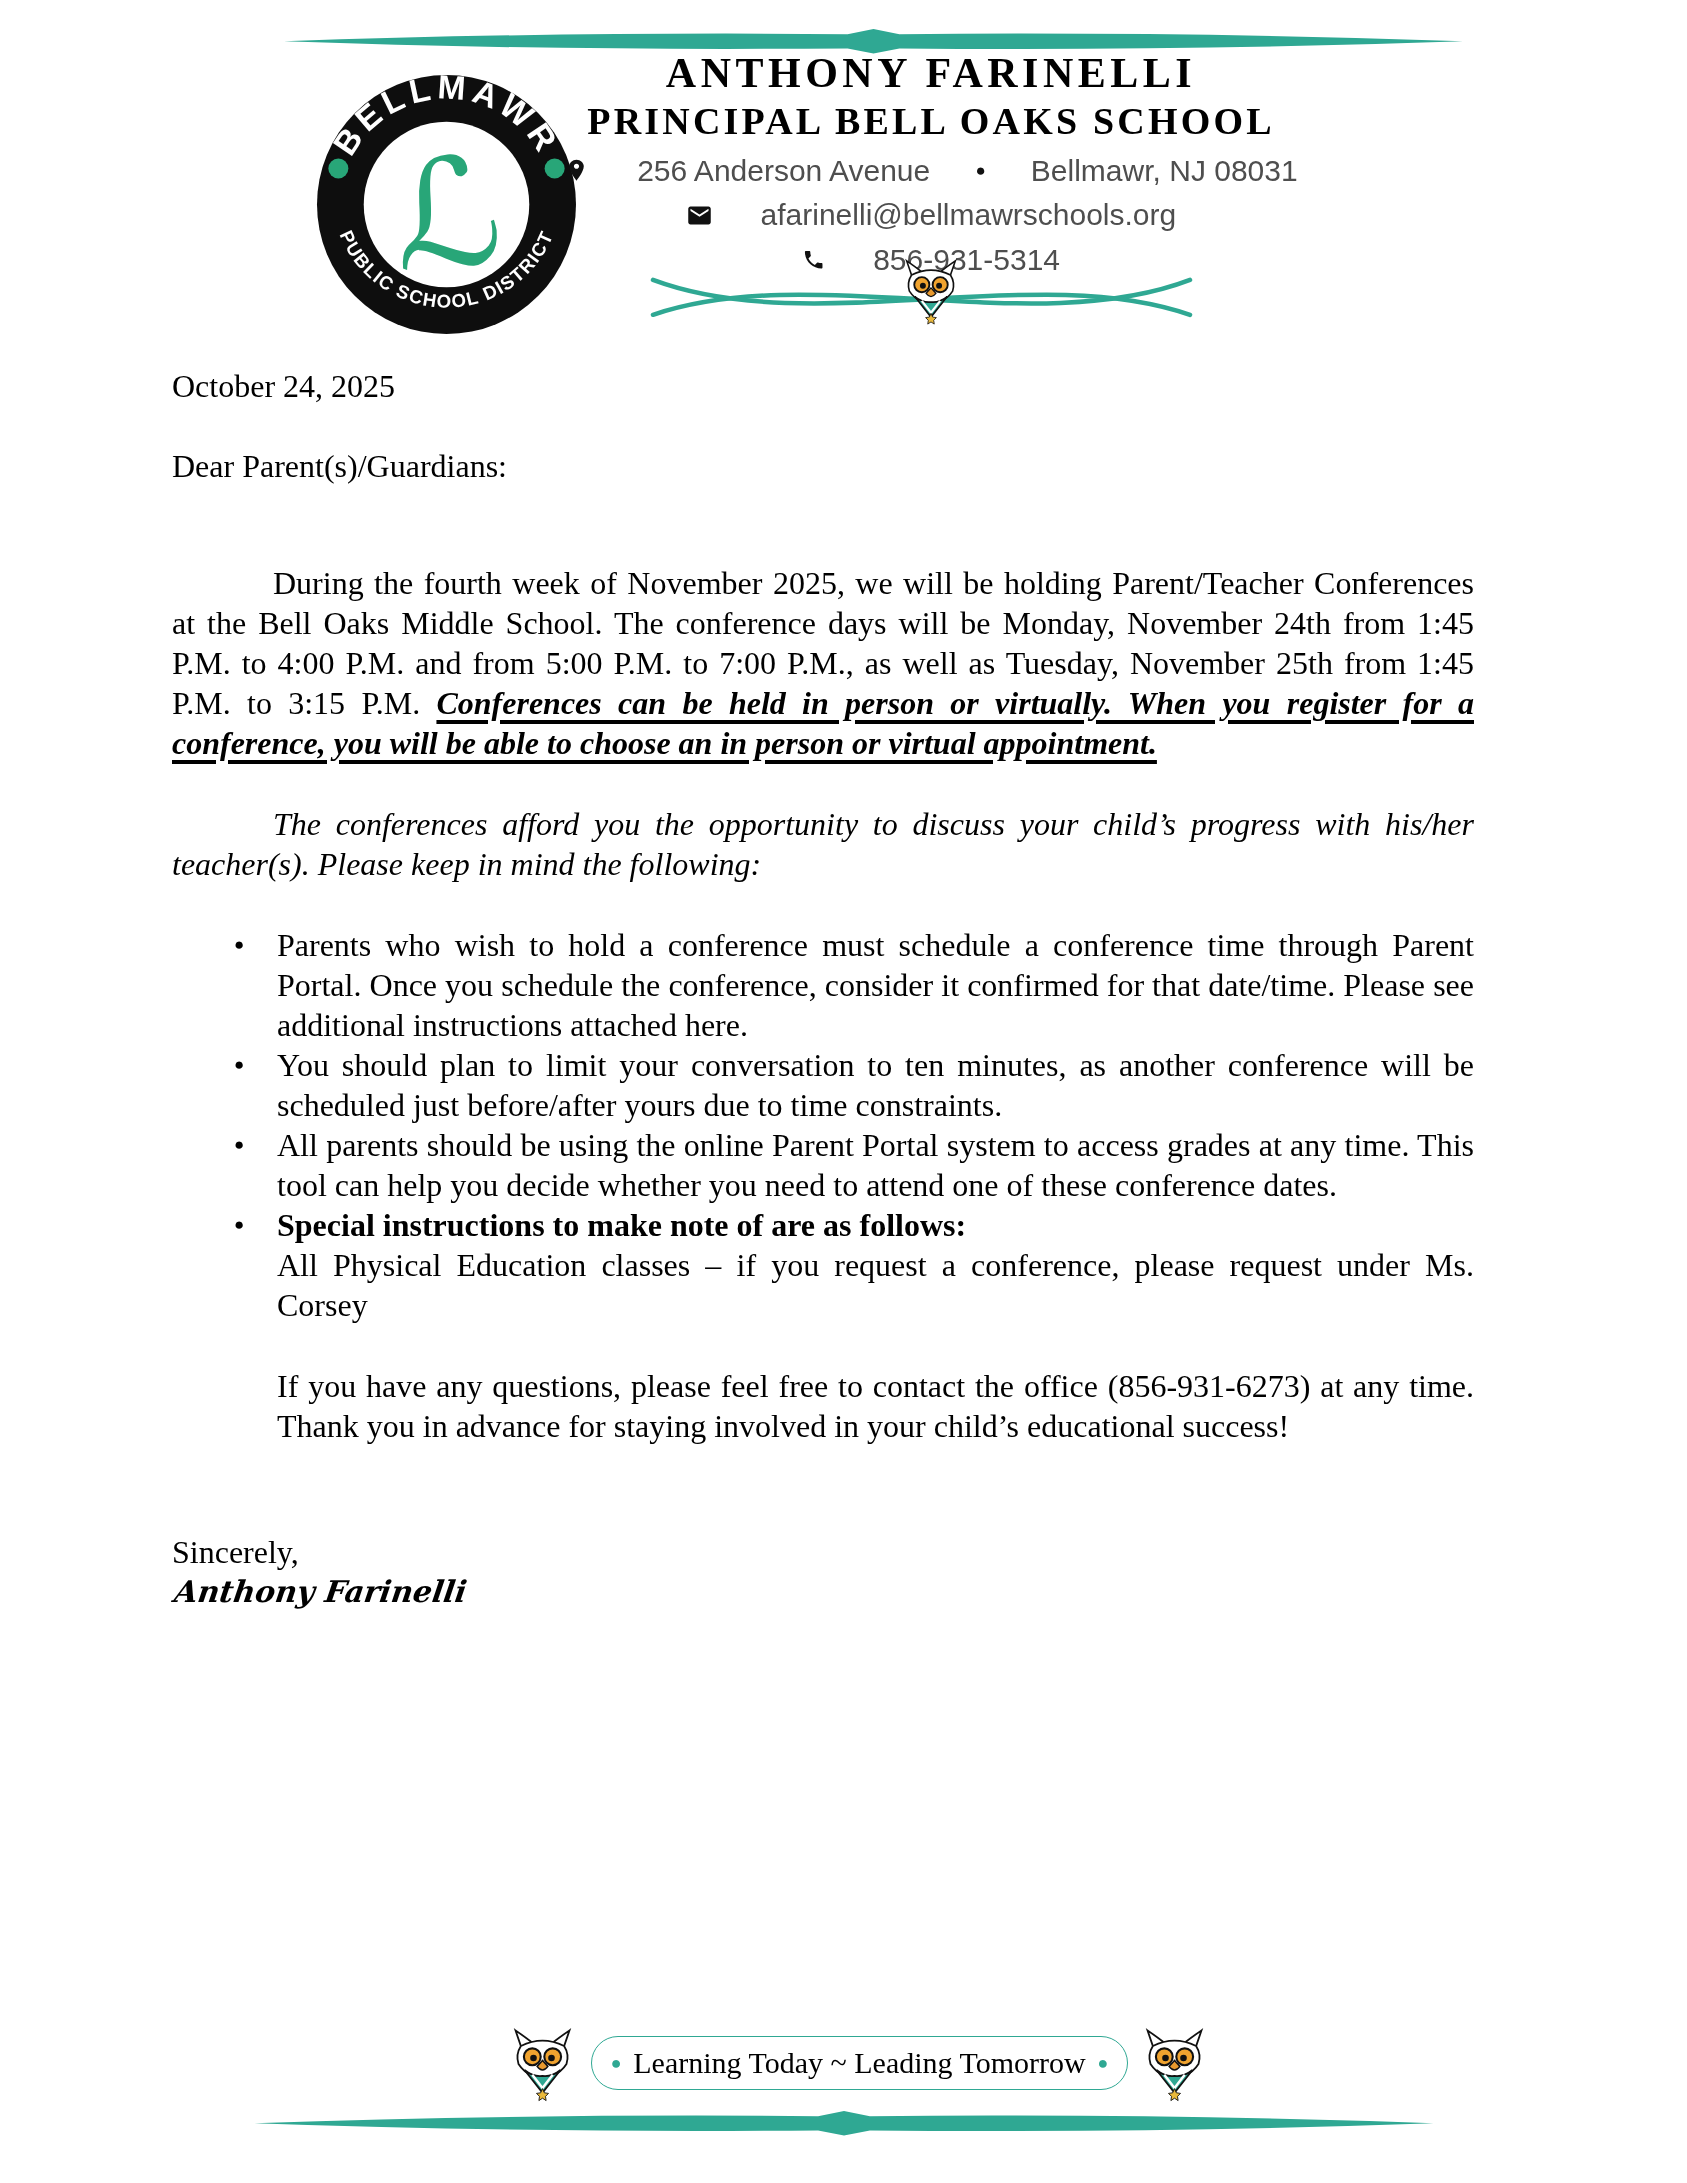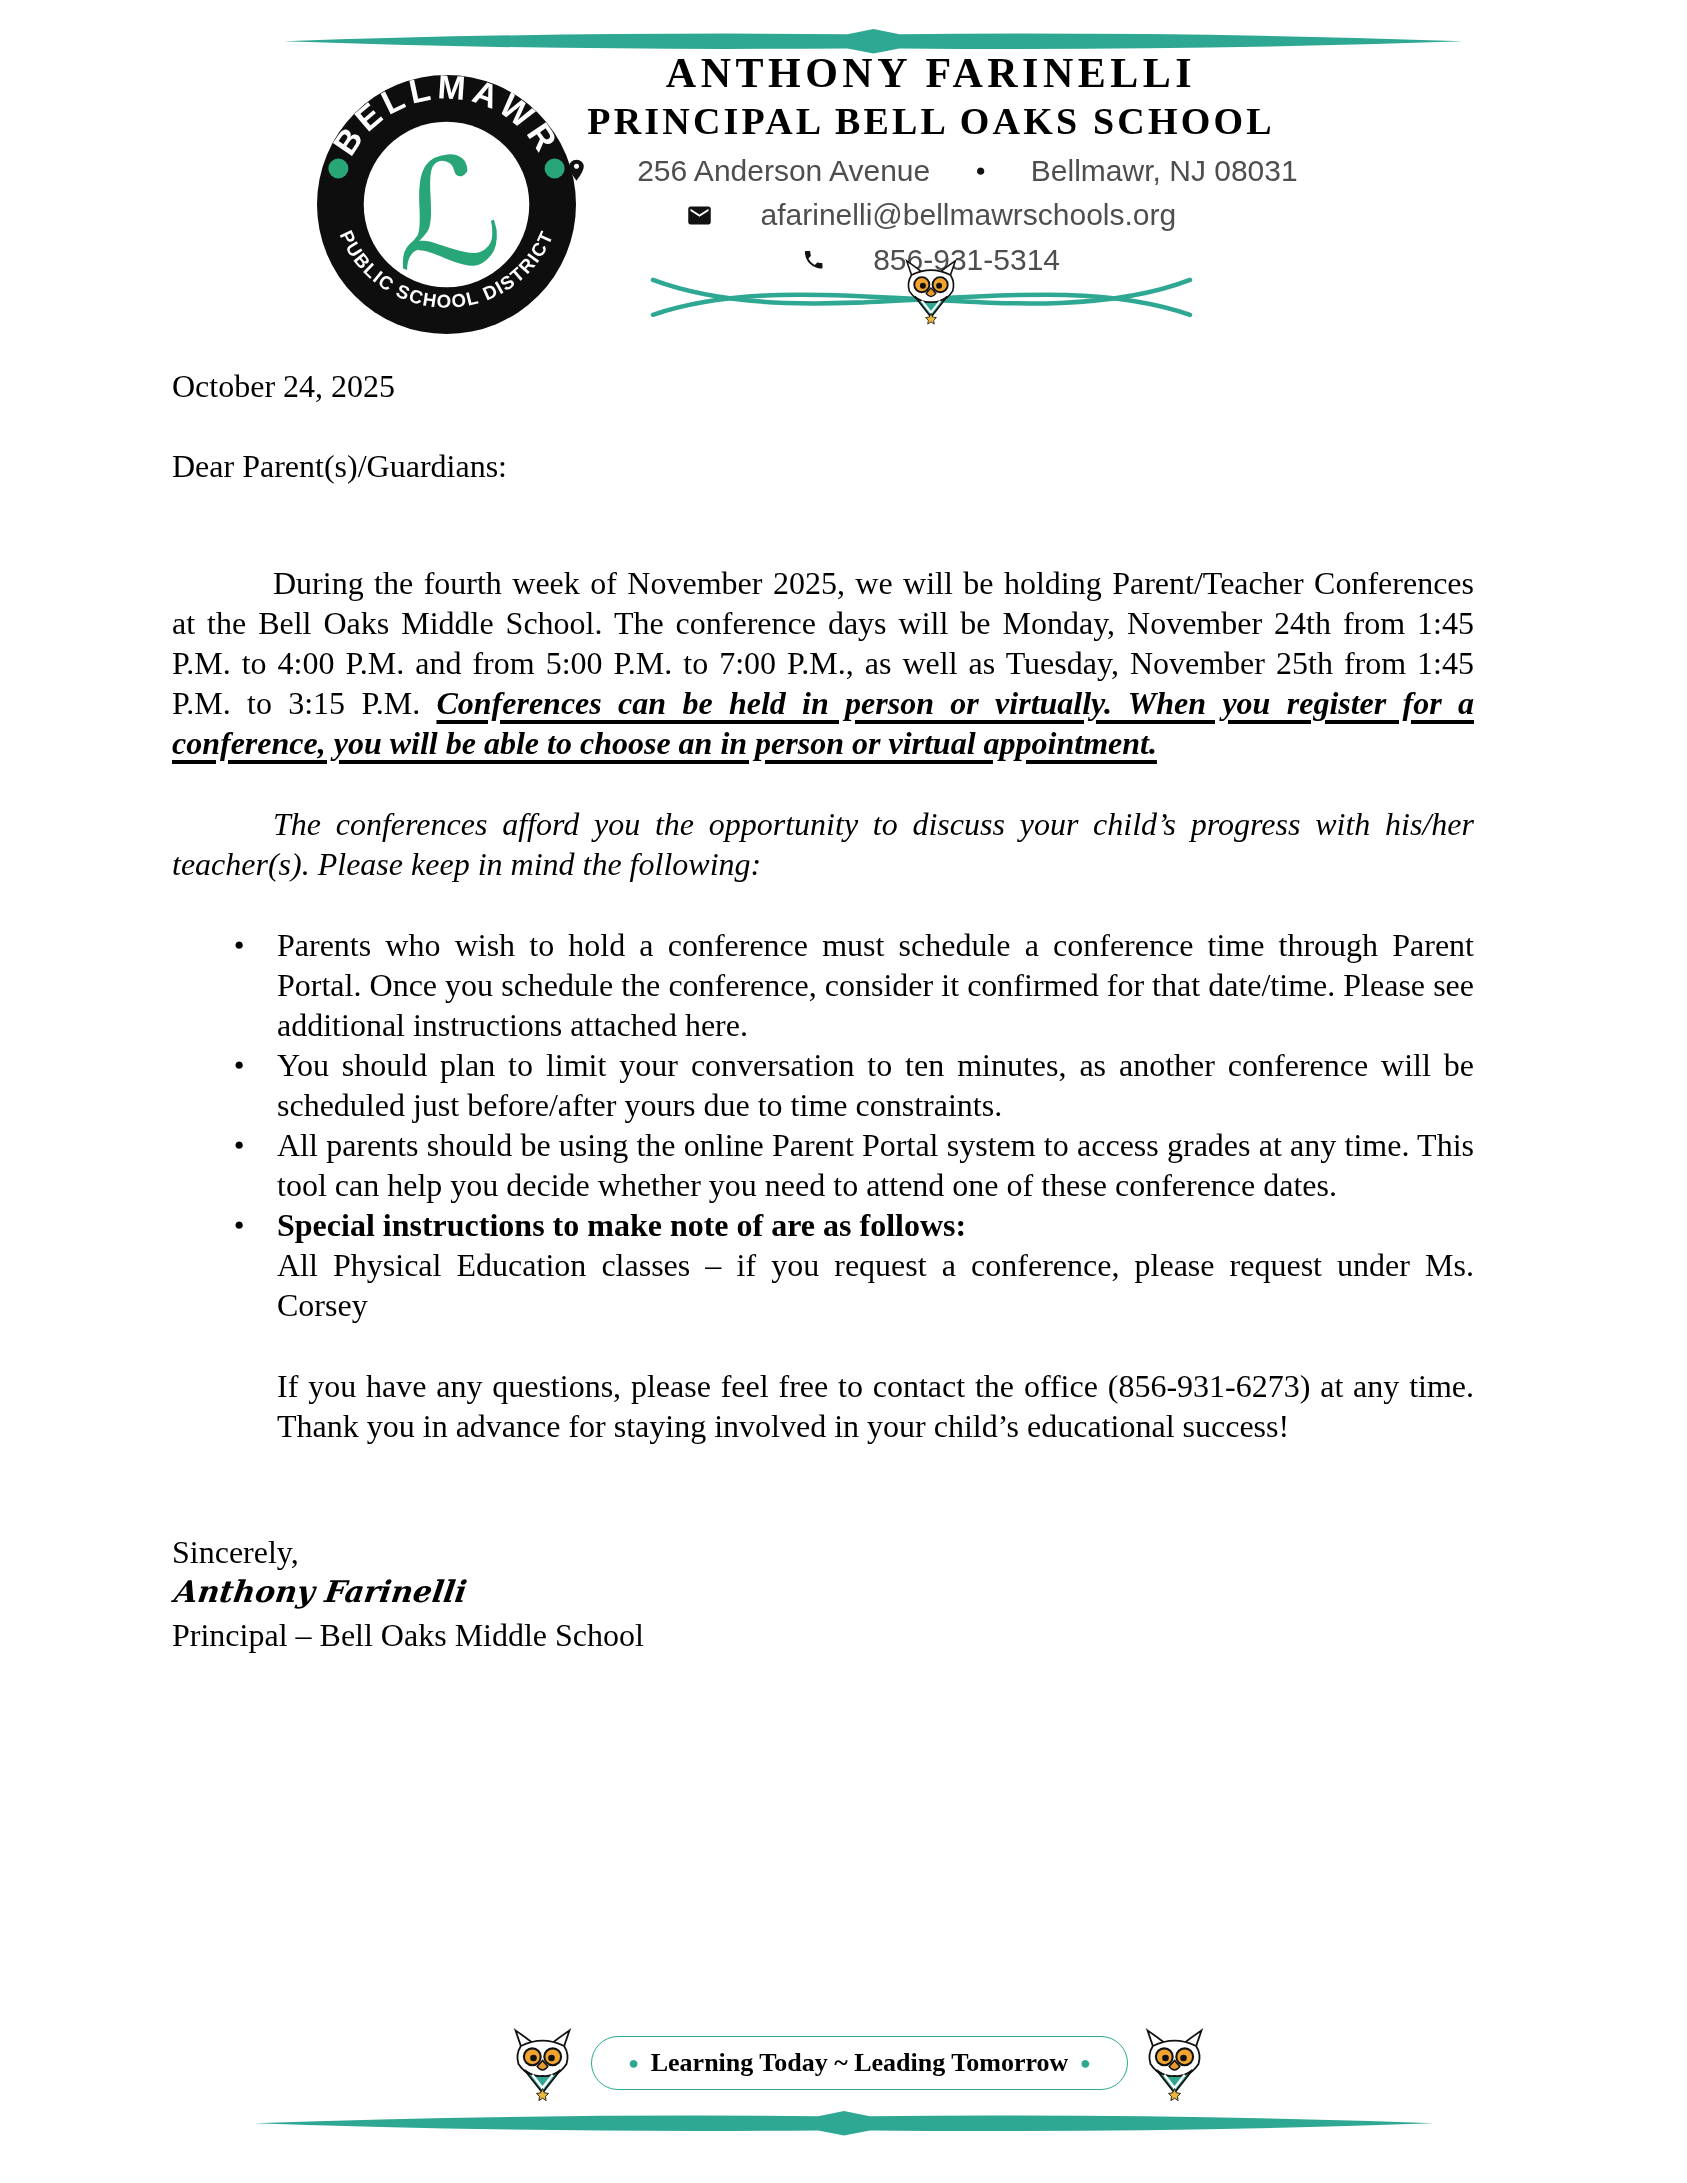--- a/index.html
+++ b/index.html
@@ -85,21 +85,21 @@
   }
   .sig-title{line-height:40px;margin-top:3.9px;}
   
   .motto-pill{
     position:absolute;left:591px;top:2036px;width:537px;height:54px;
     border:1.9px solid #2fa893;border-radius:30px;
     display:flex;align-items:center;justify-content:center;
     box-sizing:border-box;
   }
   .motto-dot{color:#2fa893;font-size:18px;margin:0 11.7px;}
-  .motto-text{font-size:26px;font-weight:bold;white-space:nowrap;}
+  .motto-text{font-size:30px;font-weight:normal;white-space:nowrap;}
 </style>
 </head>
 <body>
 
 <div class="page">
 
   <svg width="0" height="0" style="position:absolute" aria-hidden="true">
     <defs>
       <g id="owl">
         <path d="M16,36 L5,4 Q21,15 31,23 Z" fill="#fff" stroke="#111" stroke-width="3"></path>
@@ -199,21 +199,20 @@
         </li>
     </ul>
 
 
 
     <p class="ind p5">If you have any questions, please feel free to contact the office (856-931-6273) at any time. Thank you in advance for staying involved in your child’s educational success!</p>
 
     <div class="closing">
       <div>Sincerely,</div>
       <div class="signature">Anthony Farinelli</div>
-      <div class="sig-title">Principal – Bell Oaks Middle School</div>
     </div>
   </div>
 
   <svg class="owl-footer-left" viewBox="0 0 100 125">
     <use href="#owl"></use>
   </svg>
   <div class="motto-pill">
     <span class="motto-dot">●</span>
     <span class="motto-text">Learning Today ~ Leading Tomorrow</span>
     <span class="motto-dot">●</span>

